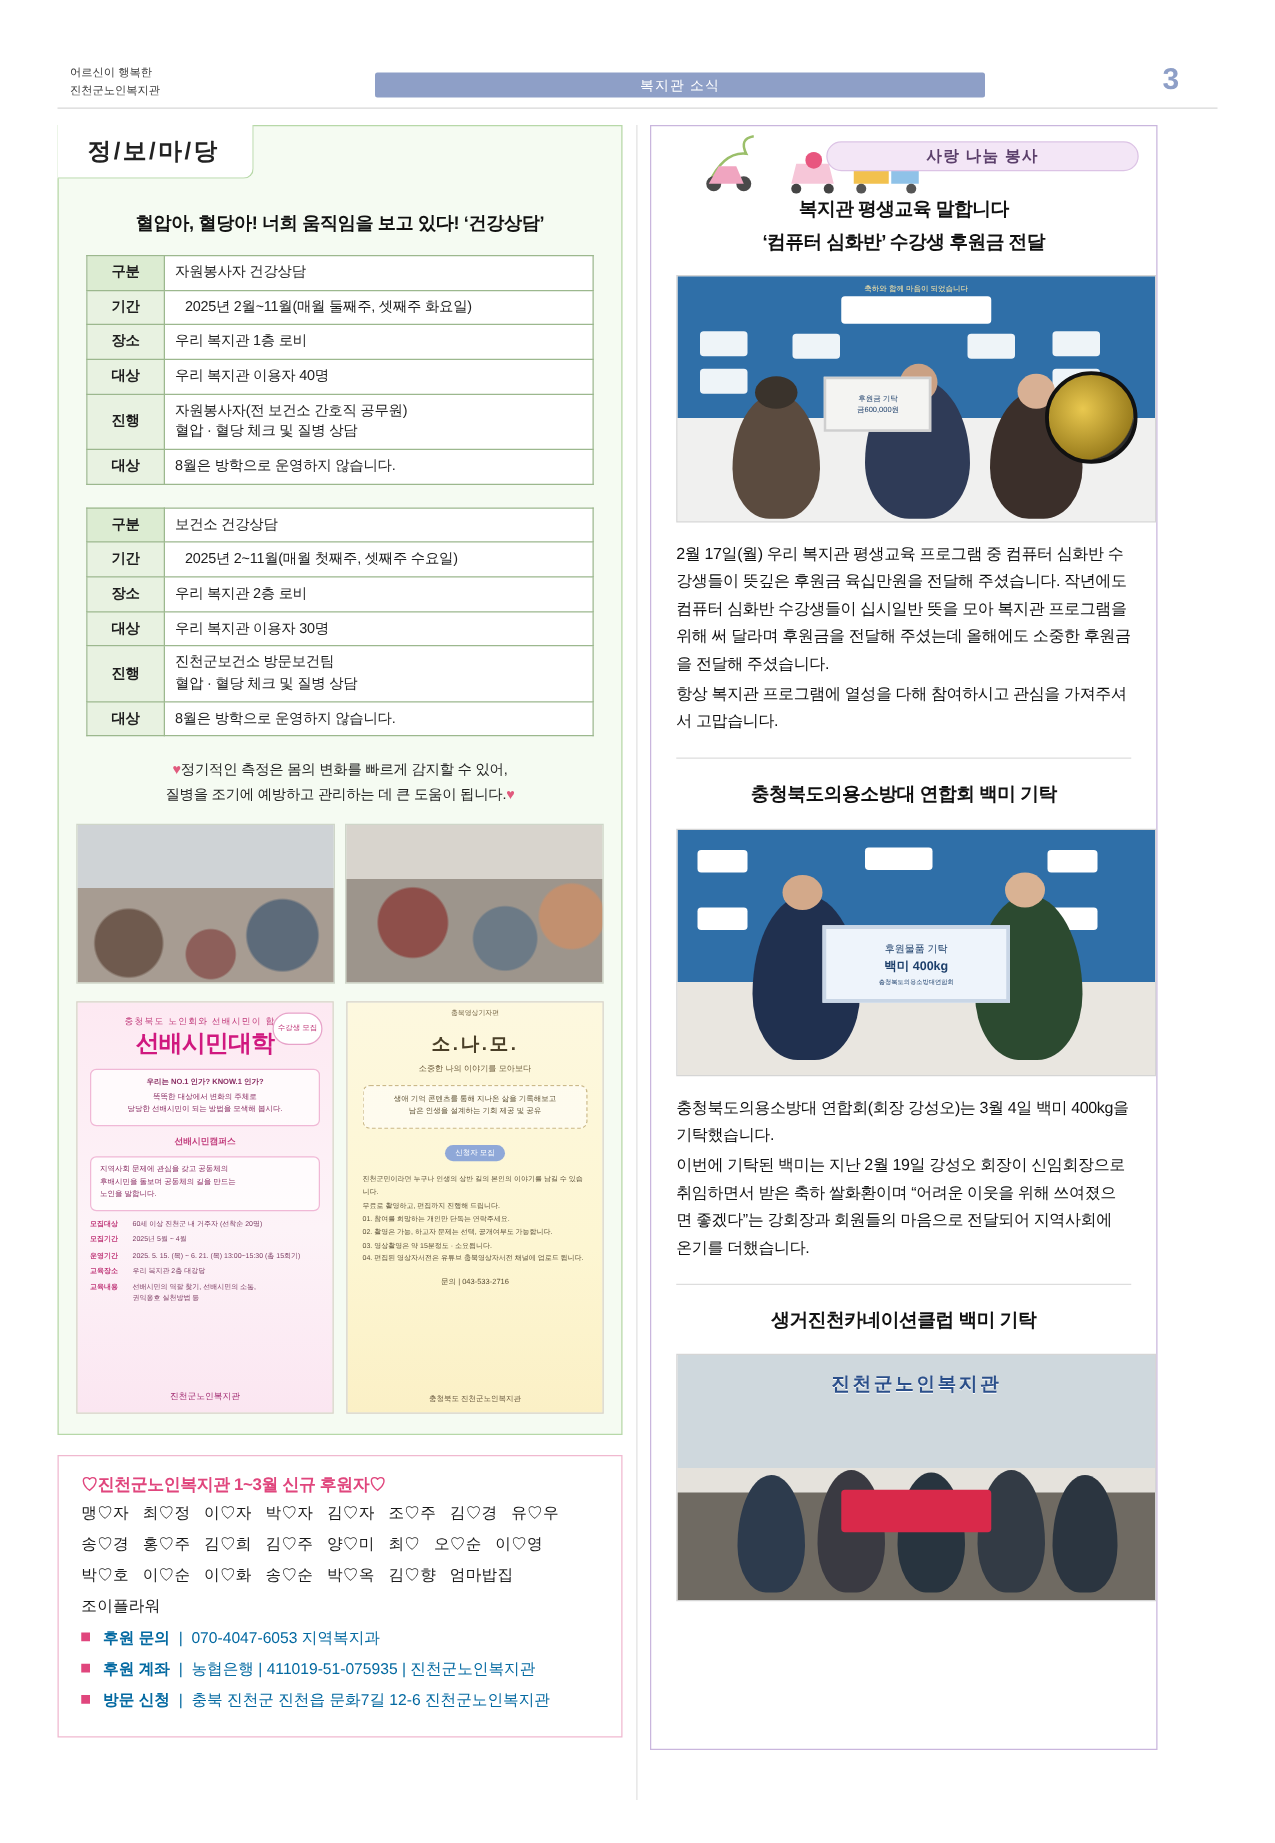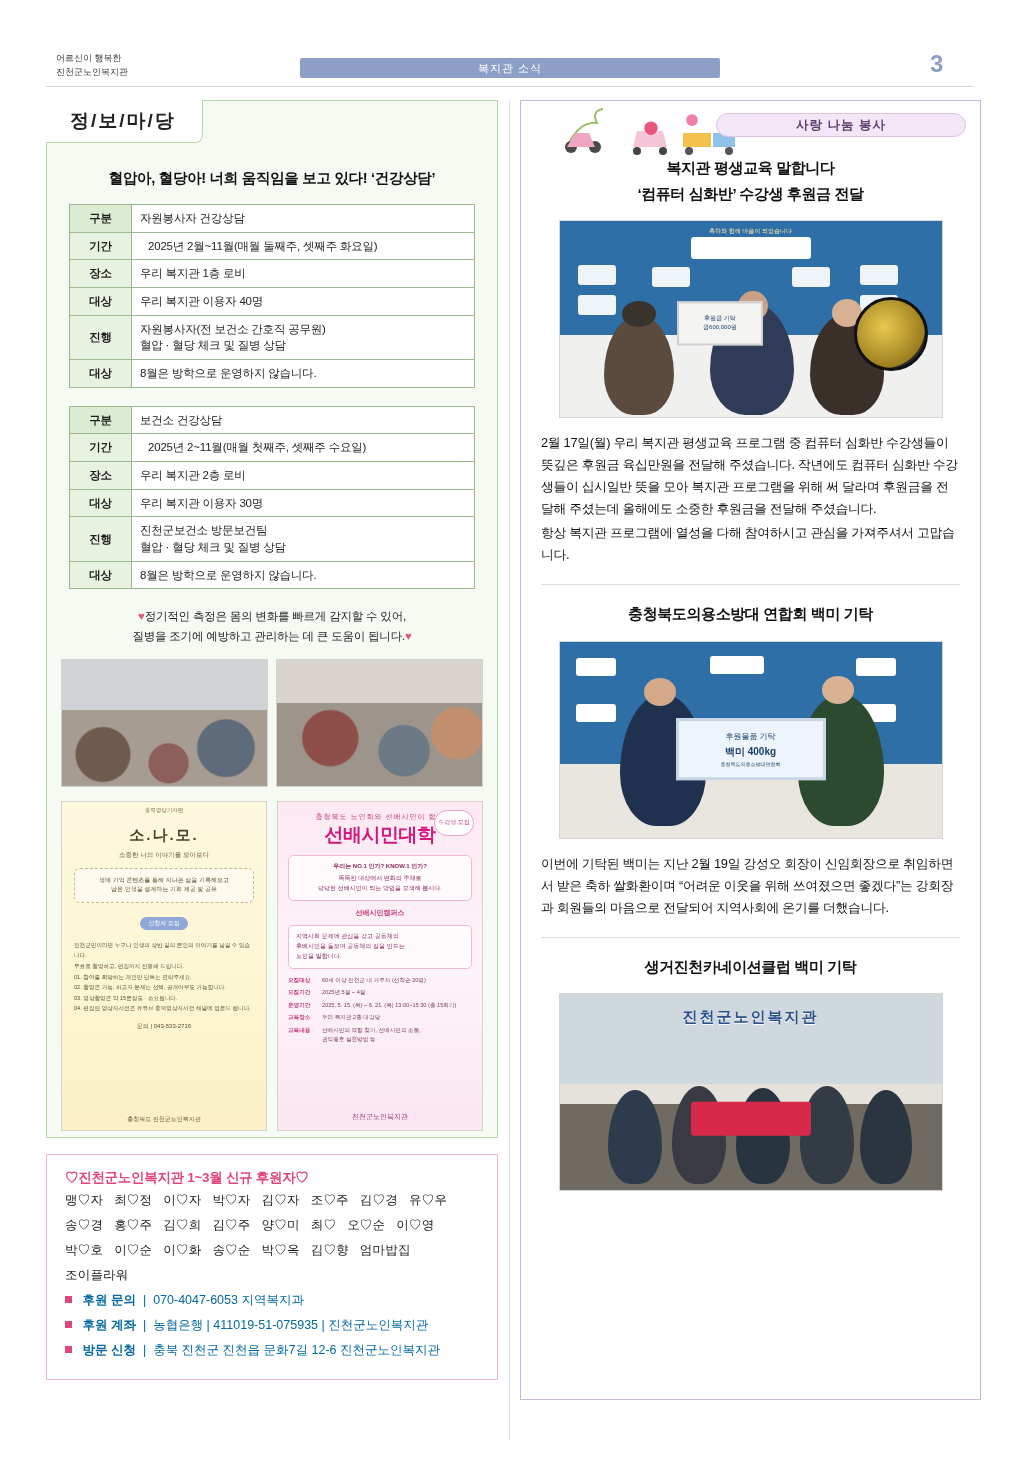--- a/index.html
+++ b/index.html
@@ -7,36 +7,36 @@
   body {
     width:1020px; height:1474px;
     font-family:"Liberation Sans", sans-serif;
     background:#ffffff;
     position:relative;
     overflow:hidden;
   }
   .page { position:absolute; inset:0; }
   .hdr-left { position:absolute; left:56px; top:52px; font-size:9px; color:#3a3a3a; line-height:1.5; }
   .hdr-band {
-    position:absolute; left:300px; top:58px; width:420px; height:20px;
+    position:absolute; left:300px; top:58px; width:488px; height:20px;
     background:#8e9fc7; border-radius:2px;
     display:flex; align-items:center; justify-content:center;
   }
   .hdr-band span { color:#fff; font-size:11px; letter-spacing:1px; }
   .hdr-page { position:absolute; left:930px; top:50px; font-size:24px; font-weight:bold; color:#8e9fc7; }
   .hdr-rule { position:absolute; left:46px; top:86px; width:928px; height:1px; background:#d7d7d7; }
 
   
   .col-left  { position:absolute; left:46px;  top:100px; width:452px; }
-  .col-right { position:absolute; left:520px; top:100px; width:461px; }
+  .col-right { position:absolute; left:520px; top:100px; width:406px; }
 
   
   .green-panel {
     border:1.5px solid #b7d8a8; background:#f5fbf2;
-    padding:0 0 6px 0; position:relative;
+    padding:0 0 16px 0; position:relative;
   }
   .tab-title {
     position:absolute; left:-1px; top:-1px;
     background:#ffffff; border:1.5px solid #b7d8a8; border-left:none; border-top:none;
     padding:8px 26px 8px 24px;
     font-size:19px; font-weight:bold; letter-spacing:2px; color:#222;
     border-bottom-right-radius:8px;
   }
   .panel-body { padding:62px 22px 0 22px; }
   .lead {
@@ -239,74 +239,74 @@
         </div>
       </div>
 
       <div class="photo-row">
         <div class="photo p1"></div>
         <div class="photo p2"></div>
       </div>
 
       <div class="poster-row">
 
+        <div class="poster poster-p">
+          <div class="badge-round">수강생 모집</div>
+          <div class="pst-title-1">충청북도 노인회와 선배시민이 함께</div>
+          <div class="pst-title-2">선배시민대학</div>
+          <div class="pst-pblock">
+            <div style="text-align:center;font-weight:bold">우리는 NO.1 인가? KNOW.1 인가?</div>
+            <div style="text-align:center;white-space:pre-line;margin-top:3px">똑똑한 대상에서 변화의 주체로
+당당한 선배시민이 되는 방법을 모색해 봅시다.</div>
+          </div>
+          <div style="text-align:center;font-size:7px;color:#c0397a;font-weight:bold">선배시민캠퍼스</div>
+          <div class="pst-pblock" style="white-space:pre-line">지역사회 문제에 관심을 갖고 공동체의
+후배시민을 돌보며 공동체의 길을 만드는
+노인을 말합니다.</div>
+          <div class="pst-prow">
+            <b>모집대상</b>
+            <span>60세 이상 진천군 내 거주자 (선착순 20명)</span>
+          </div>
+          <div class="pst-prow">
+            <b>모집기간</b>
+            <span>2025년 5월 ~ 4월</span>
+          </div>
+          <div class="pst-prow">
+            <b>운영기간</b>
+            <span>2025. 5. 15. (목) ~ 6. 21. (목) 13:00~15:30 (총 15회기)</span>
+          </div>
+          <div class="pst-prow">
+            <b>교육장소</b>
+            <span>우리 복지관 2층 대강당</span>
+          </div>
+          <div class="pst-prow">
+            <b>교육내용</b>
+            <span style="white-space:pre-line">선배시민의 역할 찾기, 선배시민의 소통,
+권익옹호 실천방법 등</span>
+          </div>
+          <div class="pst-foot-p">진천군노인복지관</div>
+        </div>
+
         <div class="poster poster-y">
           <div class="pst-top">충북영상기자편</div>
           <div class="pst-title">소.나.모.</div>
           <div class="pst-sub">소중한 나의 이야기를 모아보다</div>
           <div class="pst-block" style="white-space:pre-line">생애 기억 콘텐츠를 통해 지나온 삶을 기록해보고
 남은 인생을 설계하는 기회 제공 및 공유</div>
           <div style="text-align:center"><span class="pst-chip">신청자 모집</span></div>
           <div class="pst-list">
             <div>진천군민이라면 누구나 인생의 상반 길의 본인의 이야기를 남길 수 있습니다.</div>
             <div>무료로 촬영하고, 편집까지 진행해 드립니다.</div>
             <div>01. 참여를 희망하는 개인만 단독는 연락주세요.</div>
             <div>02. 촬영은 가능, 하고자 문제는 선택, 공개여부도 가능합니다.</div>
             <div>03. 영상촬영은 약 15분정도 · 소요됩니다.</div>
             <div>04. 편집된 영상자서전은 유튜브 충북영상자서전 채널에 업로드 됩니다.</div>
           </div>
           <div style="text-align:center;font-size:6px;color:#5d5136;margin-top:8px">문의 | 043-533-2716</div>
           <div class="pst-foot">충청북도    진천군노인복지관</div>
-        </div>
-
-        <div class="poster poster-p">
-          <div class="badge-round">수강생 모집</div>
-          <div class="pst-title-1">충청북도 노인회와 선배시민이 함께</div>
-          <div class="pst-title-2">선배시민대학</div>
-          <div class="pst-pblock">
-            <div style="text-align:center;font-weight:bold">우리는 NO.1 인가? KNOW.1 인가?</div>
-            <div style="text-align:center;white-space:pre-line;margin-top:3px">똑똑한 대상에서 변화의 주체로
-당당한 선배시민이 되는 방법을 모색해 봅시다.</div>
-          </div>
-          <div style="text-align:center;font-size:7px;color:#c0397a;font-weight:bold">선배시민캠퍼스</div>
-          <div class="pst-pblock" style="white-space:pre-line">지역사회 문제에 관심을 갖고 공동체의
-후배시민을 돌보며 공동체의 길을 만드는
-노인을 말합니다.</div>
-          <div class="pst-prow">
-            <b>모집대상</b>
-            <span>60세 이상 진천군 내 거주자 (선착순 20명)</span>
-          </div>
-          <div class="pst-prow">
-            <b>모집기간</b>
-            <span>2025년 5월 ~ 4월</span>
-          </div>
-          <div class="pst-prow">
-            <b>운영기간</b>
-            <span>2025. 5. 15. (목) ~ 6. 21. (목) 13:00~15:30 (총 15회기)</span>
-          </div>
-          <div class="pst-prow">
-            <b>교육장소</b>
-            <span>우리 복지관 2층 대강당</span>
-          </div>
-          <div class="pst-prow">
-            <b>교육내용</b>
-            <span style="white-space:pre-line">선배시민의 역할 찾기, 선배시민의 소통,
-권익옹호 실천방법 등</span>
-          </div>
-          <div class="pst-foot-p">진천군노인복지관</div>
         </div>
 
       </div>
     </div>
 
     <div class="pink-panel">
       <div class="pink-title">♡진천군노인복지관 1~3월 신규 후원자♡</div>
       <div class="donor-list">
         <span>맹♡자</span>&nbsp;&nbsp;
         <span>최♡정</span>&nbsp;&nbsp;
@@ -434,20 +434,21 @@
           <div class="blob" style="left:84px;top:36px;width:32px;height:28px;background:#d3a98a;border-radius:50%"></div>
           <div class="blob" style="left:238px;top:52px;width:86px;height:132px;background:#2c4a30"></div>
           <div class="blob" style="left:262px;top:34px;width:32px;height:28px;background:#d9b293;border-radius:50%"></div>
           <div class="plaque">
             <span>후원물품 기탁</span>
             <span style="font-size:10px;font-weight:bold">백미 400kg</span>
             <span style="font-size:5px">충청북도의용소방대연합회</span>
           </div>
         </div>
         <div class="r-body">
+          <p>충청북도의용소방대 연합회(회장 강성오)는 3월 4일 백미 400kg을 기탁했습니다.</p>
           <p>이번에 기탁된 백미는 지난 2월 19일 강성오 회장이 신임회장으로 취임하면서 받은 축하 쌀화환이며 “어려운 이웃을 위해 쓰여졌으면 좋겠다”는 강회장과 회원들의 마음으로 전달되어 지역사회에 온기를 더했습니다.</p>
         </div>
       </div>
 
       <div class="r-div"></div>
 
       <div class="r-sec">
         <div class="r-title">
           <div>생거진천카네이션클럽 백미 기탁</div>
         </div>

